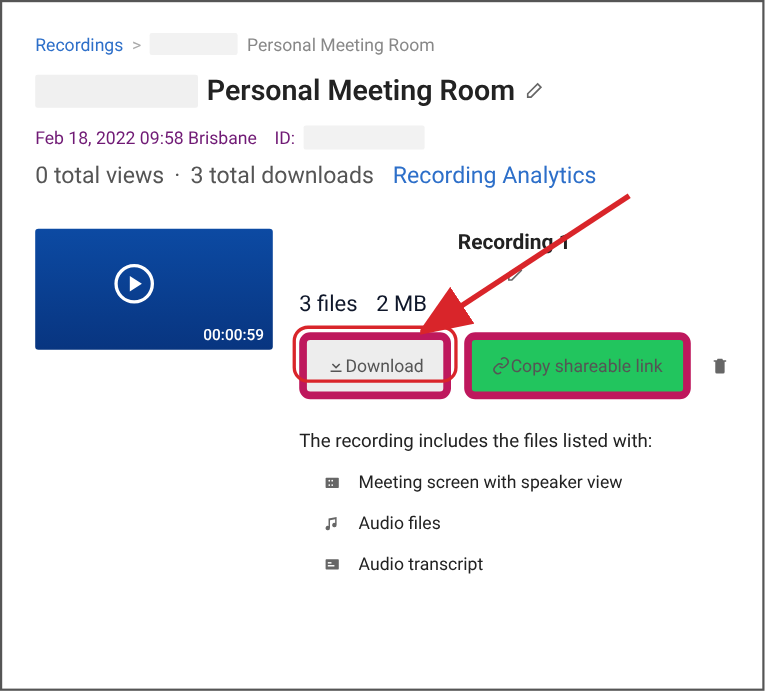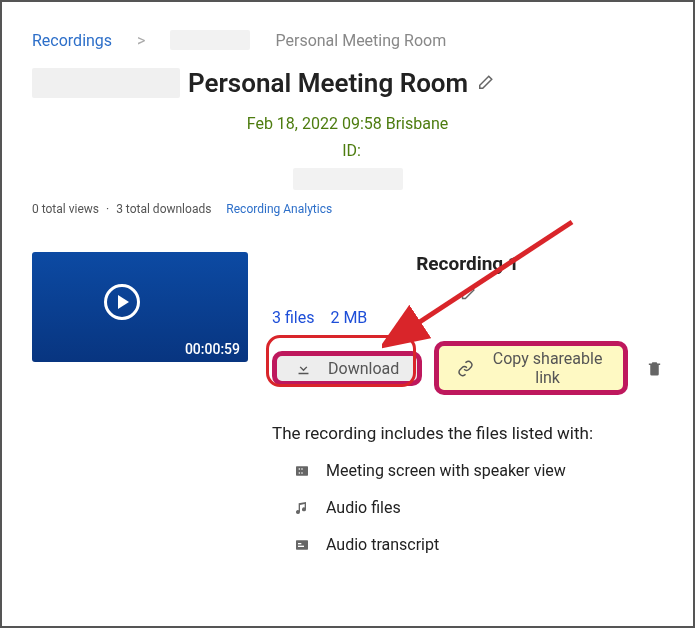--- a/index.html
+++ b/index.html
@@ -19,21 +19,21 @@
     }
     .inner {
       padding: 28px 30px;
     }
     .breadcrumb {
       font-size: 16px;
       color: #888;
       margin-bottom: 18px;
       display: flex;
       align-items: center;
-      gap: 25px;
+      gap: 8px;
     }
     .breadcrumb a {
       color: #2d6fc9;
       text-decoration: none;
     }
     .breadcrumb .sep {
       color: #aaa;
     }
     .redact {
       display: inline-block;
@@ -55,29 +55,28 @@
       font-size: 26px;
       font-weight: 600;
       color: #222;
     }
     .edit-icon {
       color: #666;
       cursor: pointer;
     }
     .meta-row {
       font-size: 16px;
-      color: #4d7c0f;
+      color: #701a75;
       margin-bottom: 12px;
       display: flex;
       align-items: center;
       gap: 8px;
-      flex-direction: column;
     }
     .stats-row {
-      font-size: 12px;
+      font-size: 21px;
       color: #555;
       margin-bottom: 36px;
     }
     .stats-row .link {
       color: #2d6fc9;
       text-decoration: none;
       margin-left: 12px;
     }
     .recording-block {
       display: flex;
@@ -131,51 +130,51 @@
       gap: 10px;
       margin-bottom: 6px;
       flex-direction: column;
     }
     .rec-title-row h2 {
       font-size: 19px;
       font-weight: 700;
       color: #222;
     }
     .file-info {
-      font-size: 16px;
-      color: #1d4ed8;
+      font-size: 20px;
+      color: #0f172a;
       margin-bottom: 14px;
     }
     .file-info span {
       margin-right: 12px;
     }
     .btn-row {
       display: flex;
       align-items: center;
       gap: 12px;
       margin-bottom: 28px;
     }
     .btn {
-      border: 5px solid #be185d;
+      border: 7px solid #be185d;
       background: #f5f5f5;
       border-radius: 10px;
-      padding: 3px 18px;
+      padding: 14px 18px;
       font-size: 16px;
       color: #555;
       display: flex;
       align-items: center;
-      gap: 16px;
+      gap: 0;
       cursor: pointer;
       font-family: inherit;
     }
     .btn-download {
       background: #ededed;
     }
     .btn-copy {
-      background: #fef9c3;
+      background: #22c55e;
     }
     .highlight-box {
       position: absolute;
       border: 3px solid #d9252a;
       border-radius: 14px;
       pointer-events: none;
     }
     .trash-icon {
       color: #666;
       cursor: pointer;

